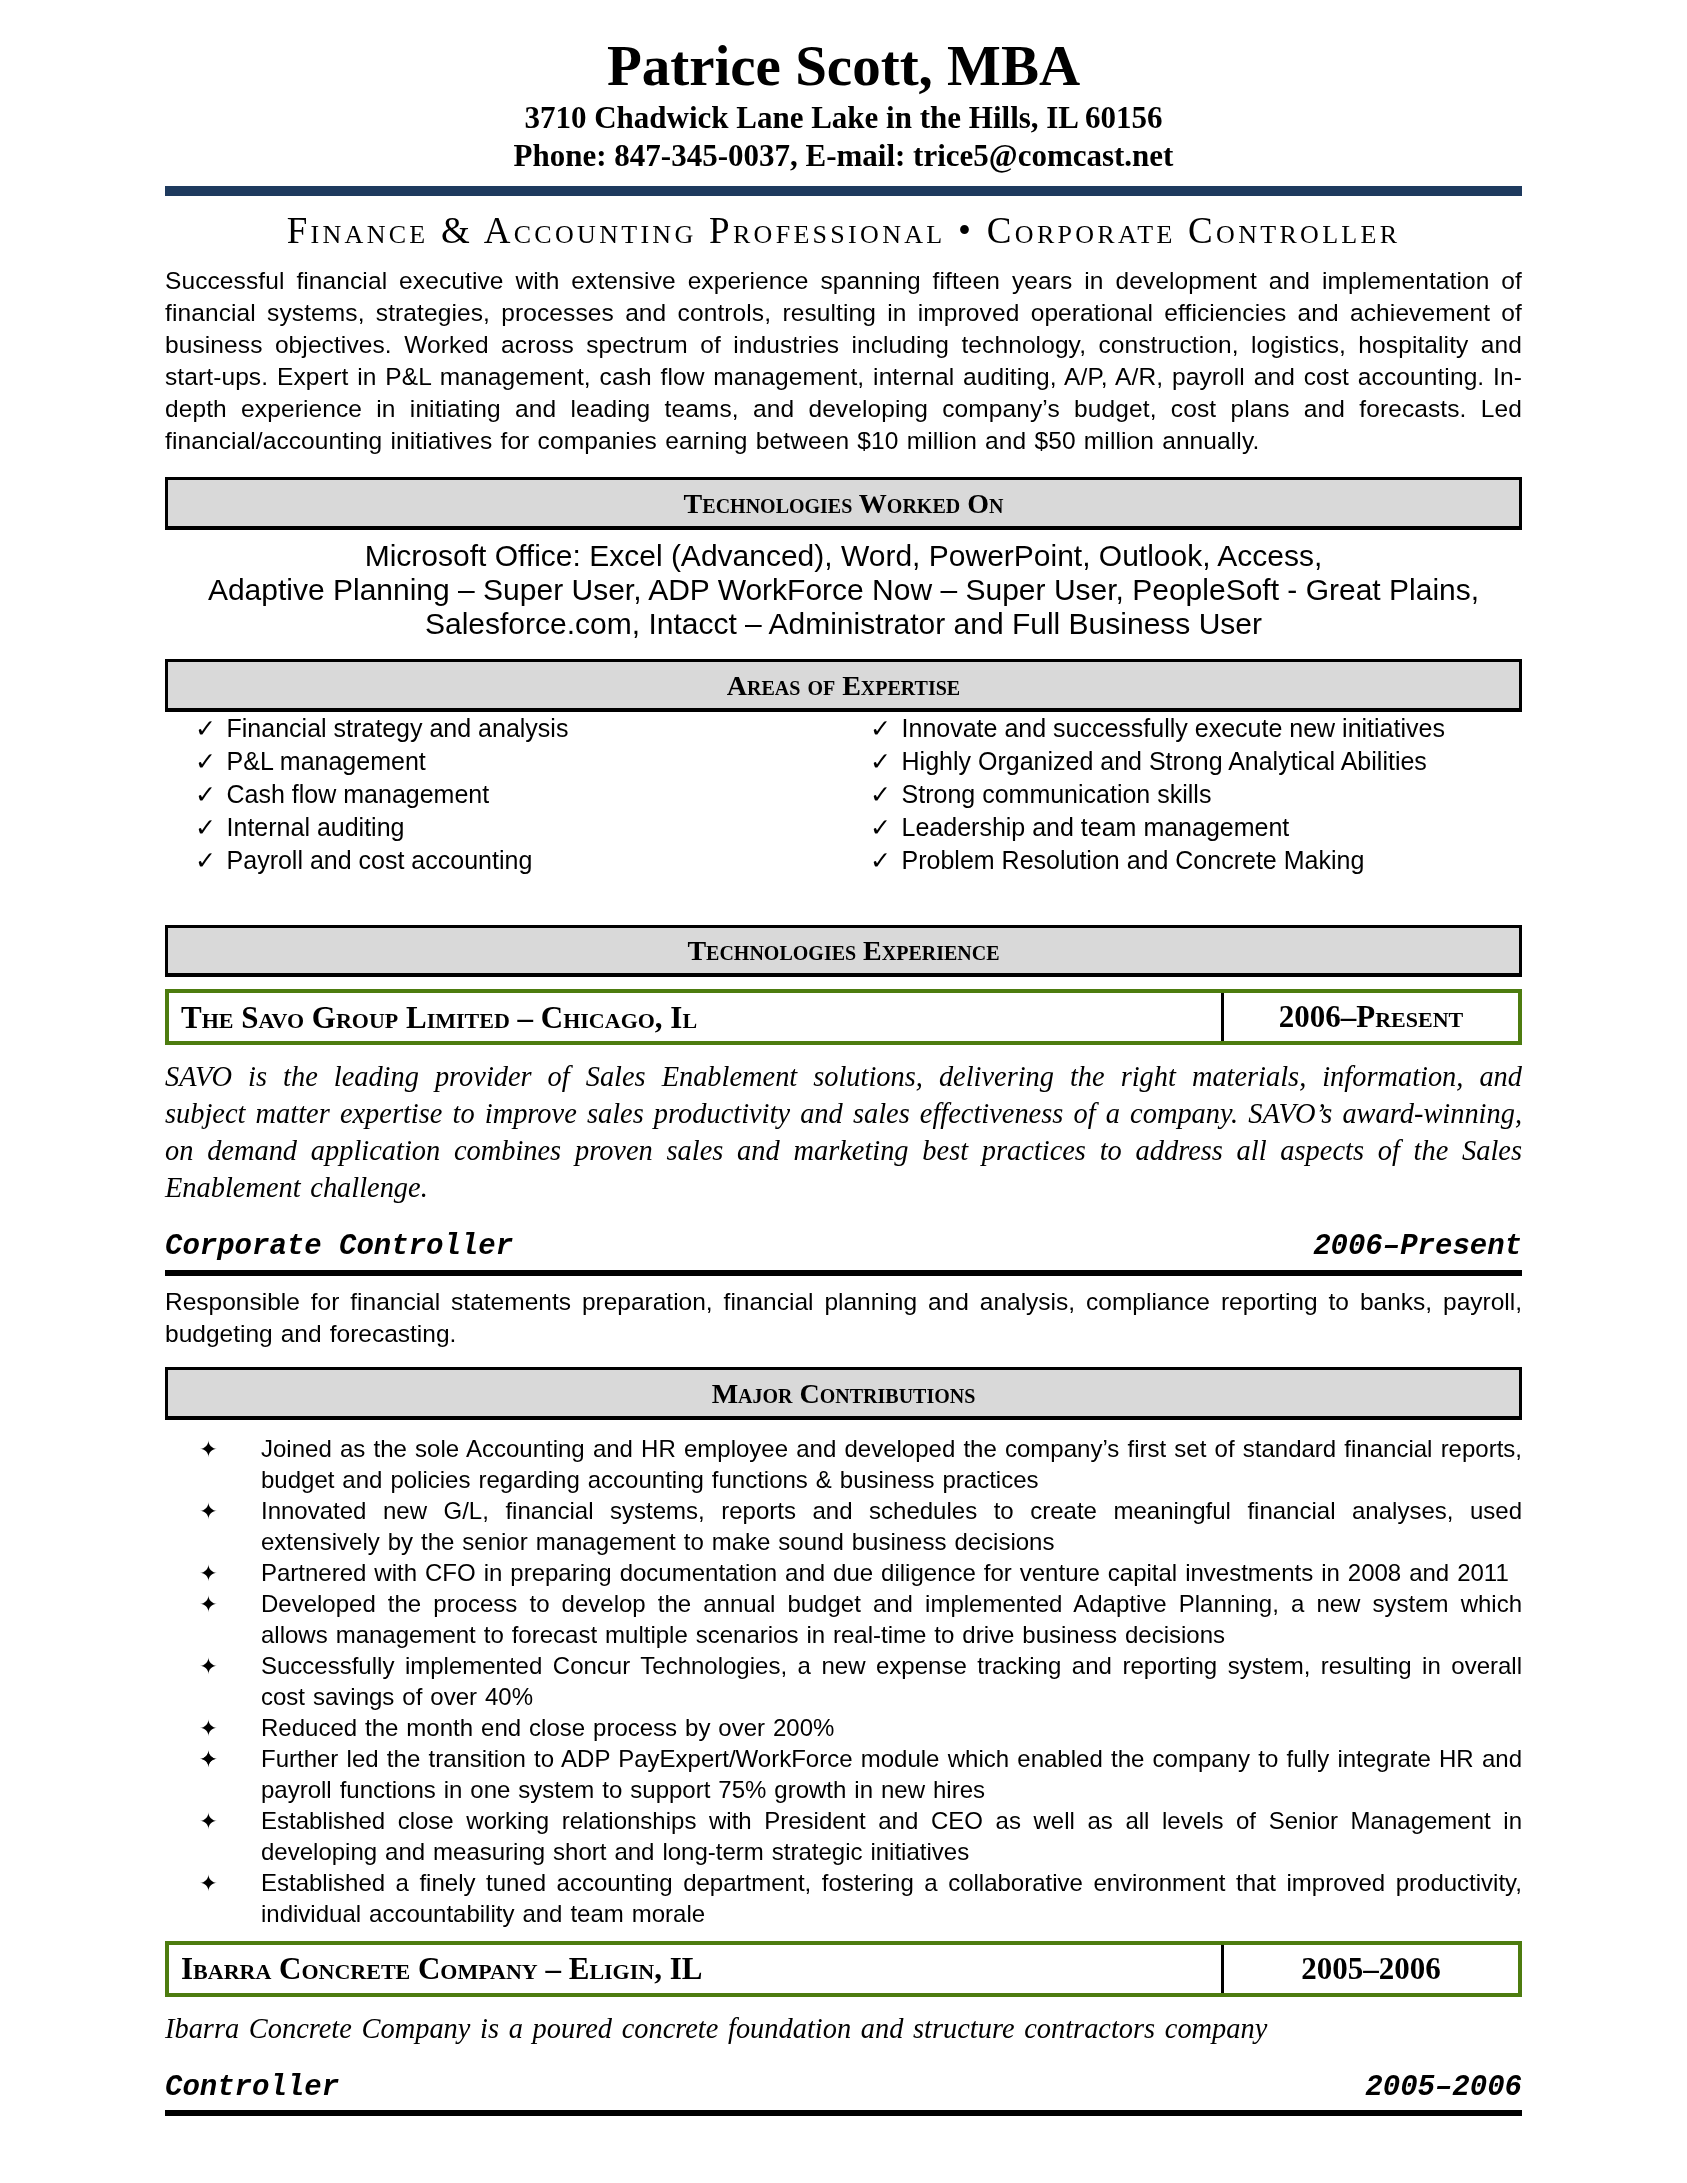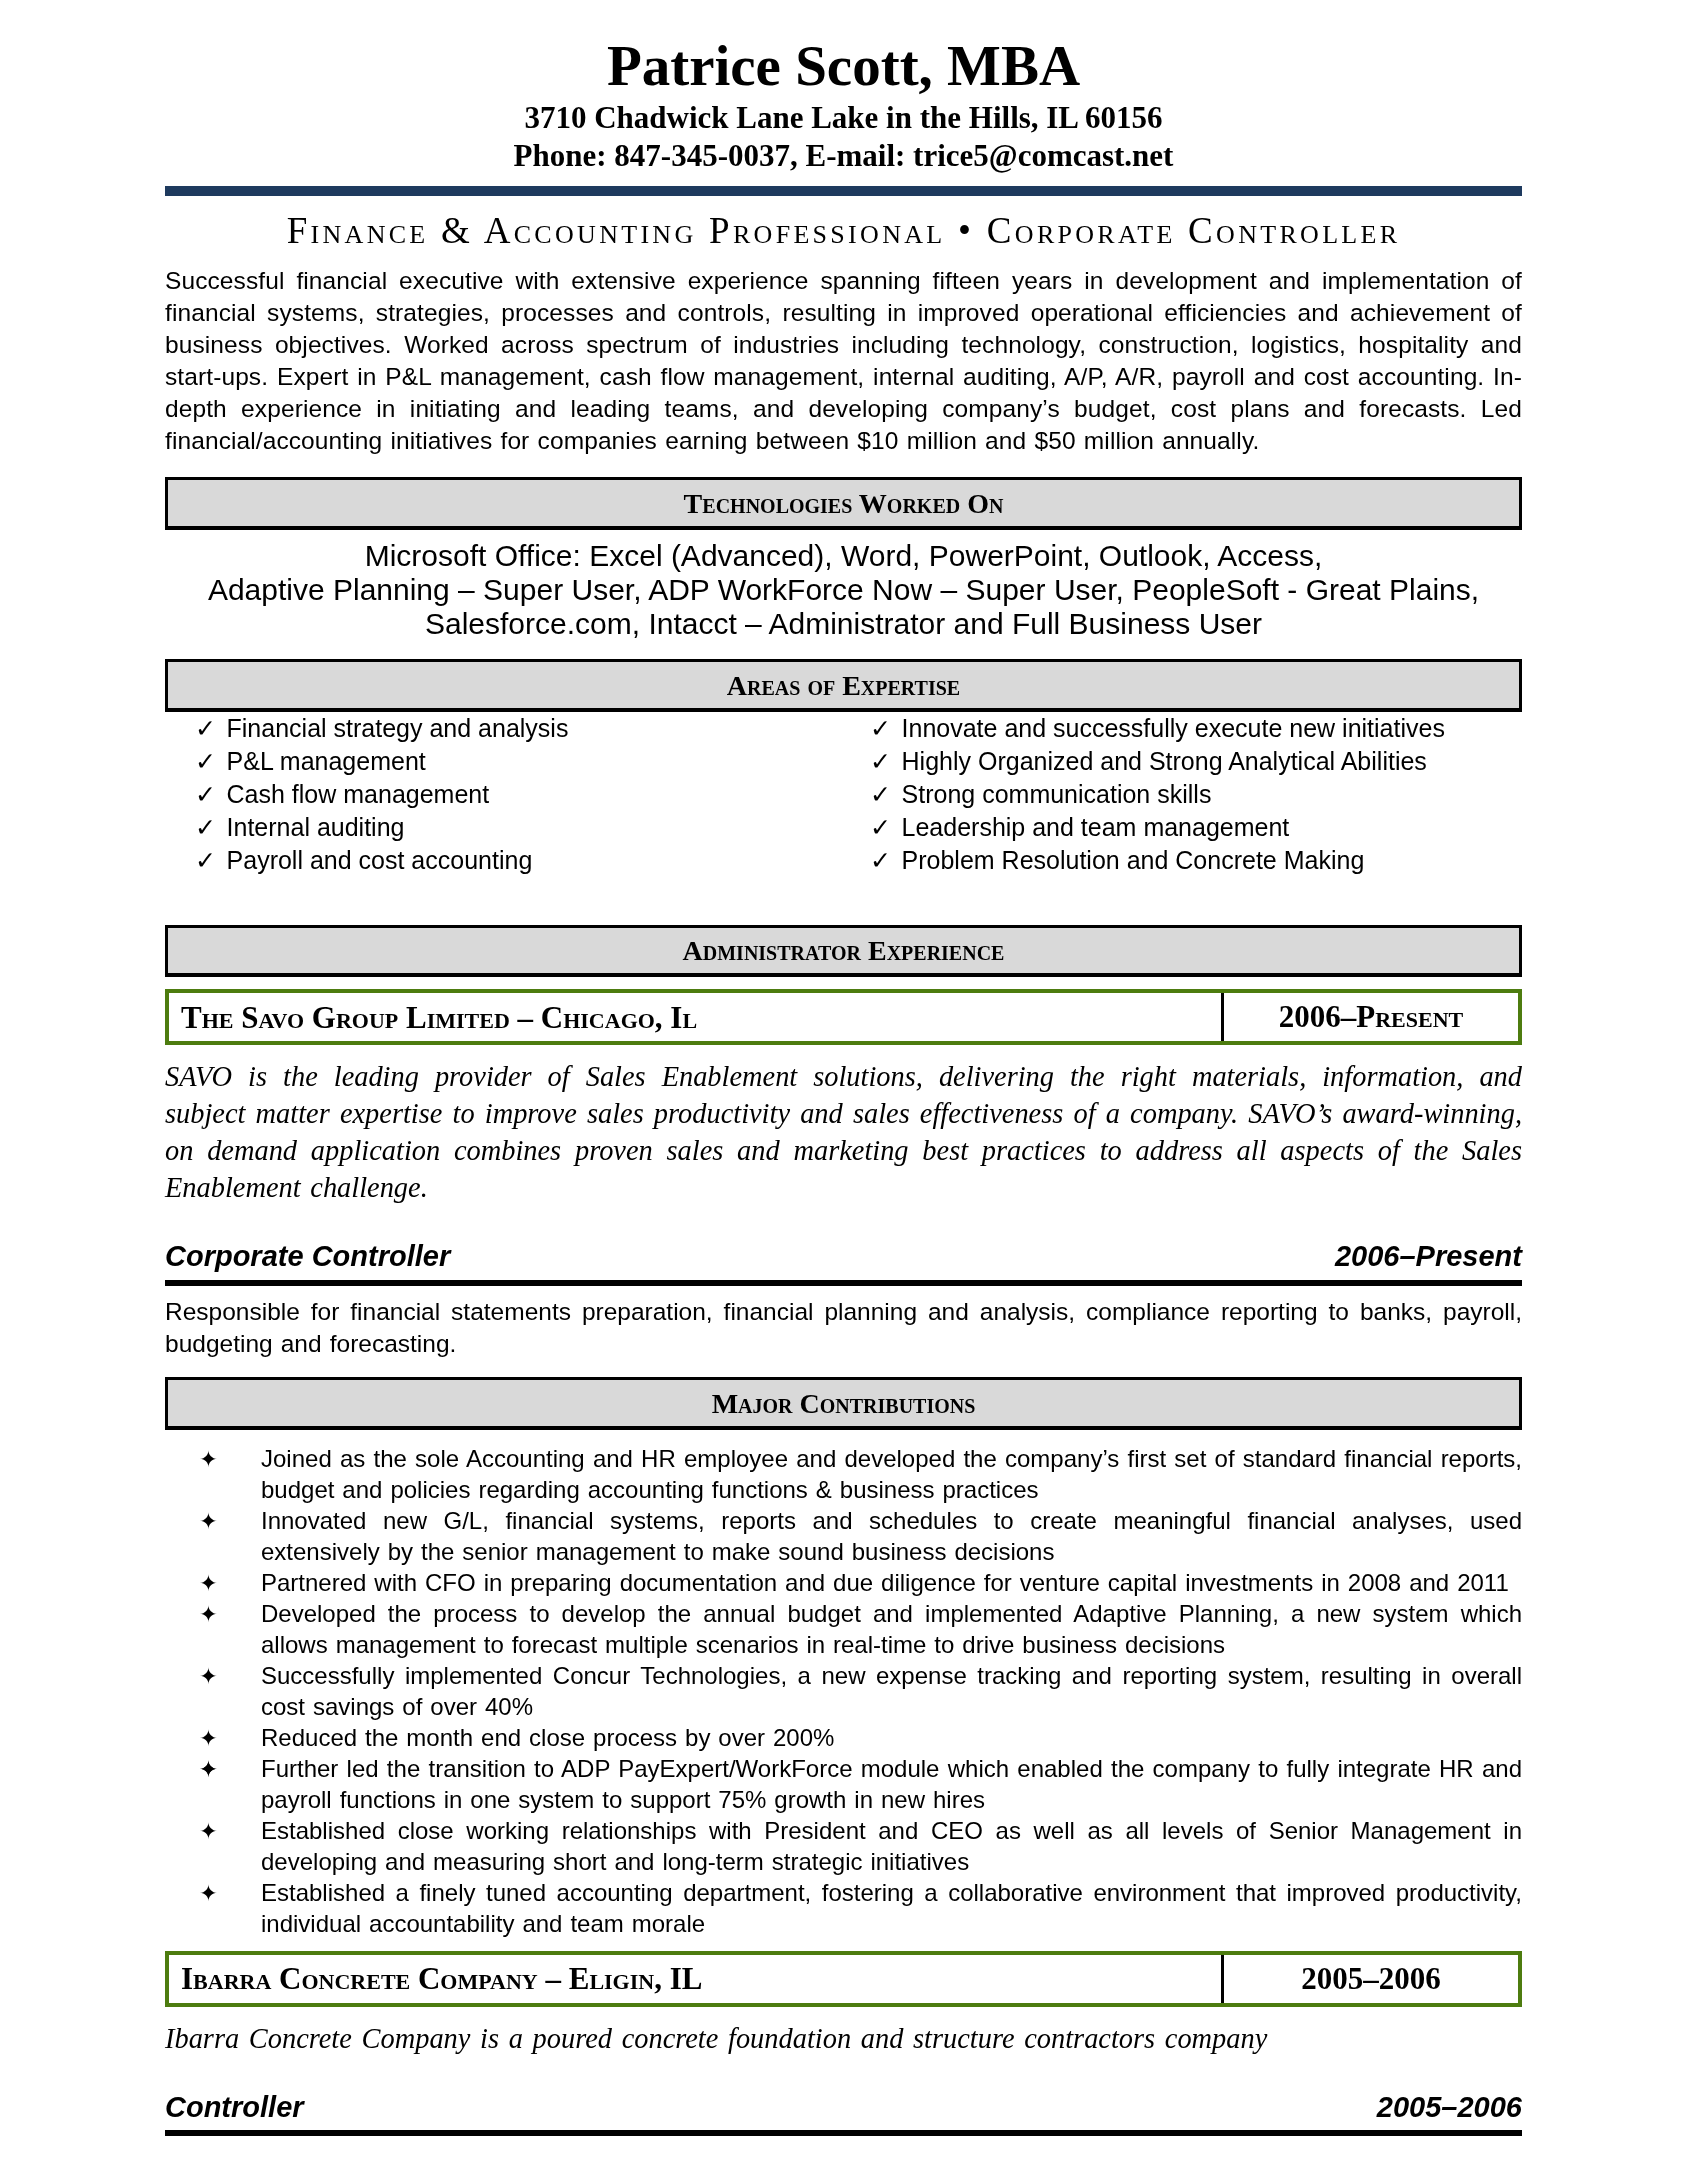--- a/index.html
+++ b/index.html
@@ -60,22 +60,22 @@
   }
   .co-desc{
     margin:13.2px 0 0 0;text-align:justify;
     font-family:"Liberation Serif",serif;font-style:italic;
     font-size:28.4px;line-height:37px;word-spacing:2.6px;
   }
   .co-desc.single{text-align:left;}
   
   .role-row{
     display:flex;justify-content:space-between;align-items:baseline;
-    margin-top:34px;padding-bottom:6.6px;border-bottom:6px solid #000;
-    font-family:Liberation Sans, sans-serif;font-style:italic;font-weight:bold;font-size:29px;
+    margin-top:24px;padding-bottom:6.6px;border-bottom:6px solid #000;
+    font-family:Liberation Mono, monospace;font-style:italic;font-weight:bold;font-size:29px;
   }
   .role-summary{margin:10.6px 0 0 0;text-align:justify;font-size:24.5px;line-height:32px;word-spacing:1.3px;}
   
   .bullets{list-style:none;margin:13.2px 0 0 0;padding:0;}
   .bullets li{
     position:relative;padding-left:96px;text-align:justify;
     font-size:24px;line-height:31px;word-spacing:1.3px;
   }
   .star{position:absolute;left:34px;top:0.7px;font-size:22.5px;}
 </style>
@@ -113,21 +113,21 @@
       </ul>
       <ul class="exp-col right">
         <li class="exp-item"><span class="check">✓</span><span>Innovate and successfully execute new initiatives</span></li>
         <li class="exp-item"><span class="check">✓</span><span>Highly Organized and Strong Analytical Abilities</span></li>
         <li class="exp-item"><span class="check">✓</span><span>Strong communication skills</span></li>
         <li class="exp-item"><span class="check">✓</span><span>Leadership and team management</span></li>
         <li class="exp-item"><span class="check">✓</span><span>Problem Resolution and Concrete Making</span></li>
       </ul>
     </div>
 
-    <div class="secbox mt70">Administrator Experience</div>
+    <div class="secbox mt70">Technologies Experience</div>
 
     <div class="company-row">
       <div class="company-name">The Savo Group Limited – Chicago, Il</div>
       <div class="company-dates">2006–Present</div>
     </div>
     <p class="co-desc">SAVO is the leading provider of Sales Enablement solutions, delivering the right materials, information, and subject matter expertise to improve sales productivity and sales effectiveness of a company. SAVO’s award-winning, on demand application combines proven sales and marketing best practices to address all aspects of the Sales Enablement challenge.</p>
 
     <div class="role-row">
       <span>Corporate Controller</span>
       <span>2006–Present</span>

